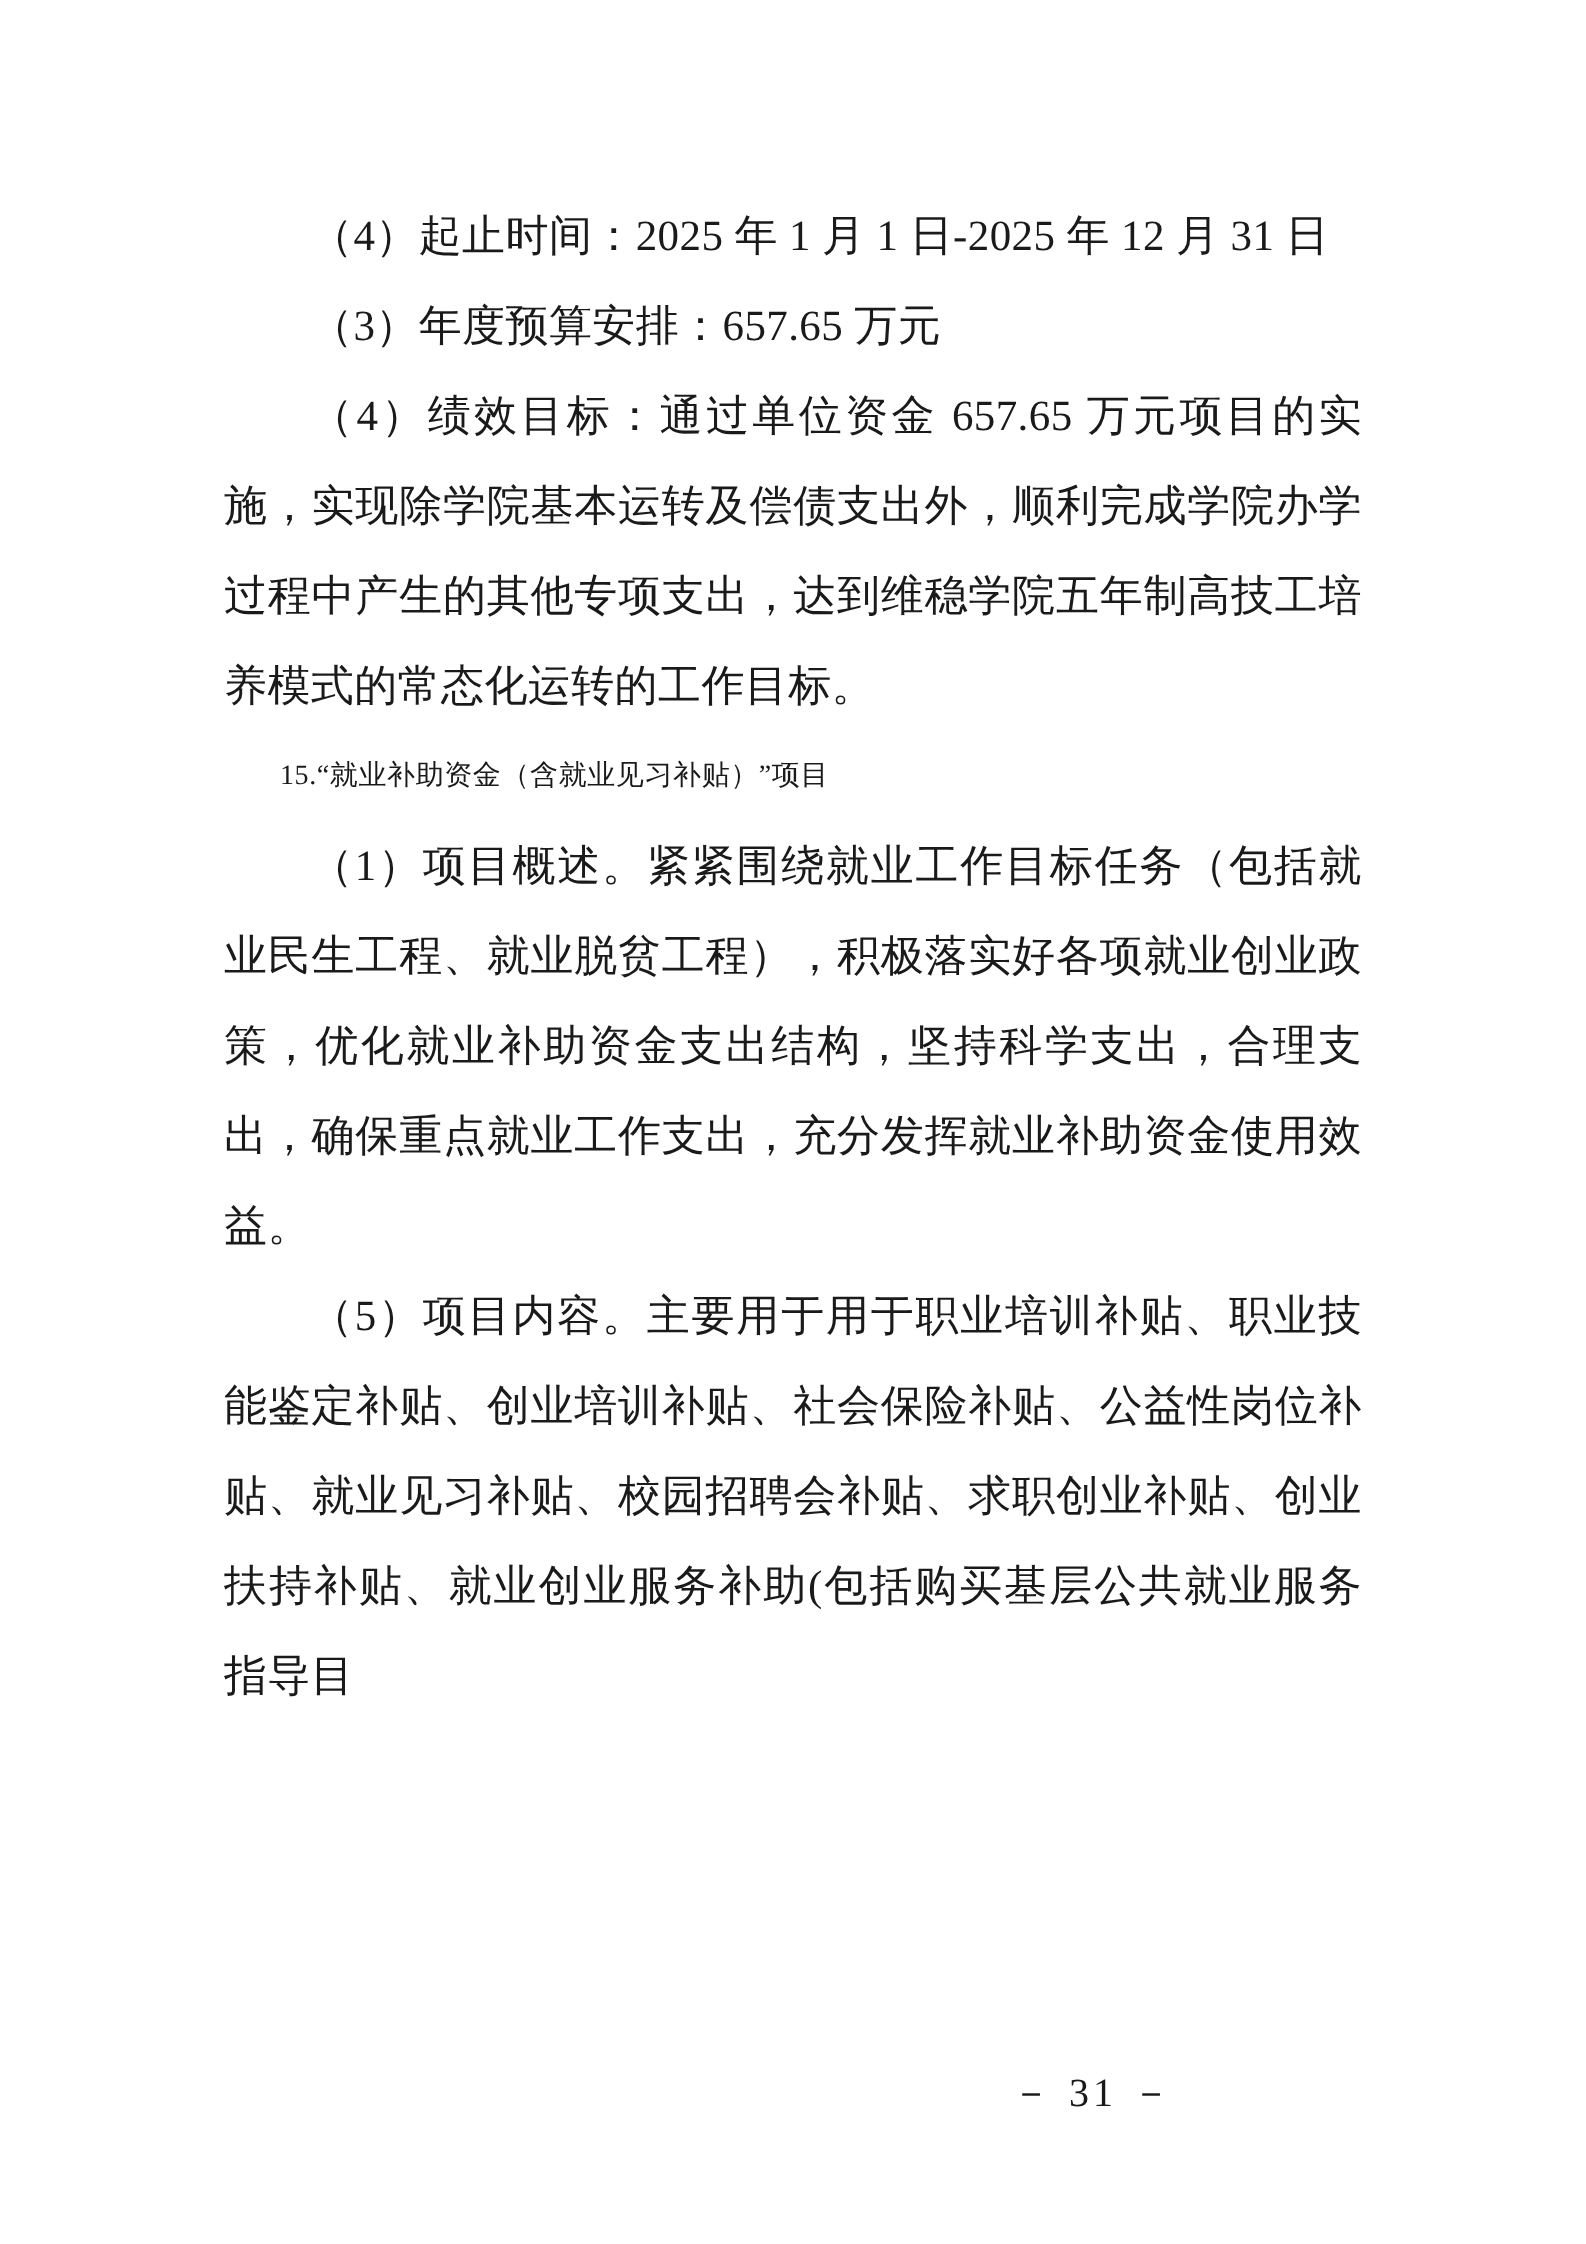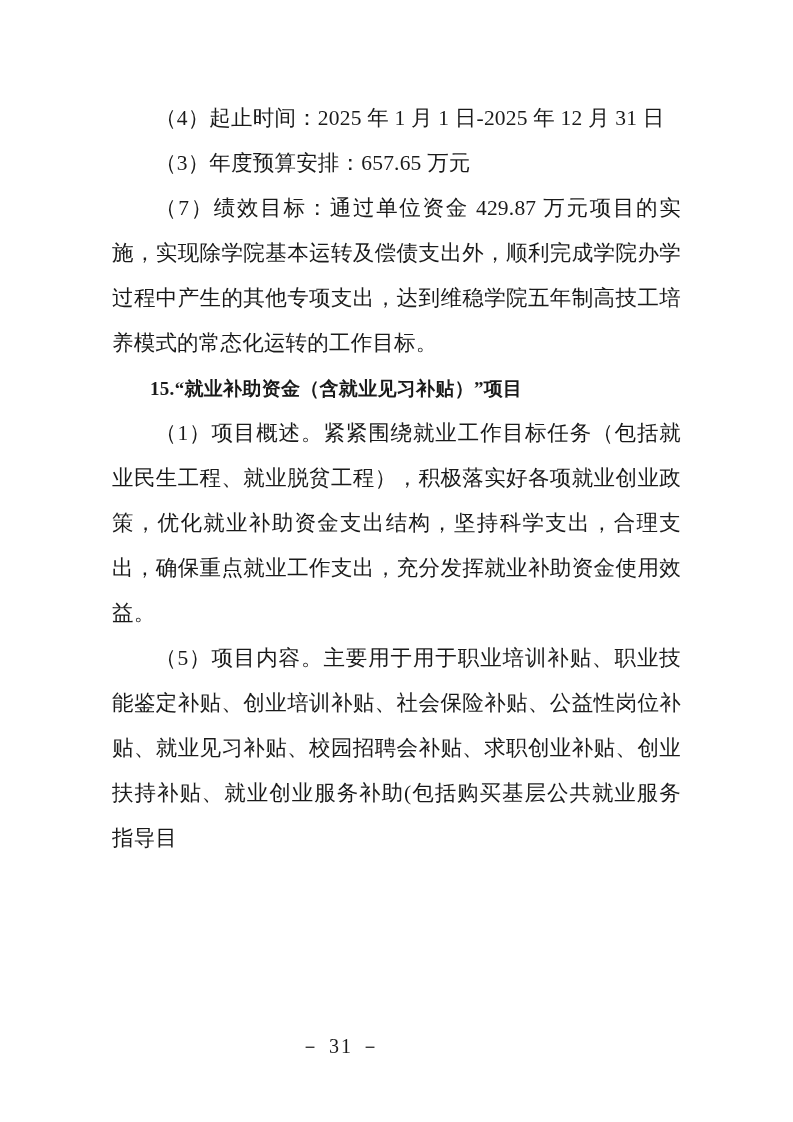--- a/index.html
+++ b/index.html
@@ -29,48 +29,48 @@
     text-justify: inter-ideograph;
   }
   .para {
     margin: 0;
     text-indent: 2em;
     word-break: break-all;
   }
   .heading {
     margin: 0;
     text-indent: 2em;
-    font-weight: bold;
-    font-size: 19px;
+    font-weight: normal;
+    font-size: 14px;
     line-height: 45px;
     letter-spacing: 0.3px;
   }
   .page-number {
     position: absolute;
     left: 0;
     right: 0;
     bottom: 62px;
-    text-align: left;
+    text-align: center;
     font-size: 20px;
     letter-spacing: 2px;
     padding-left: 300px;
   }
   .page-number span {
     font-family: "Liberation Serif", serif;
   }
 </style>
 </head>
 <body>
 
 <div class="page">
   <div class="doc-body">
 
     <p class="para">（4）起止时间：2025 年 1 月 1 日-2025 年 12 月 31 日</p>
     <p class="para">（3）年度预算安排：657.65 万元</p>
-    <p class="para">（7）绩效目标：通过单位资金 429.87 万元项目的实施，实现除学院基本运转及偿债支出外，顺利完成学院办学过程中产生的其他专项支出，达到维稳学院五年制高技工培养模式的常态化运转的工作目标。</p>
+    <p class="para">（4）绩效目标：通过单位资金 657.65 万元项目的实施，实现除学院基本运转及偿债支出外，顺利完成学院办学过程中产生的其他专项支出，达到维稳学院五年制高技工培养模式的常态化运转的工作目标。</p>
     <p class="heading">15.“就业补助资金（含就业见习补贴）”项目</p>
     <p class="para">（1）项目概述。紧紧围绕就业工作目标任务（包括就业民生工程、就业脱贫工程），积极落实好各项就业创业政策，优化就业补助资金支出结构，坚持科学支出，合理支出，确保重点就业工作支出，充分发挥就业补助资金使用效益。</p>
     <p class="para">（5）项目内容。主要用于用于职业培训补贴、职业技能鉴定补贴、创业培训补贴、社会保险补贴、公益性岗位补贴、就业见习补贴、校园招聘会补贴、求职创业补贴、创业扶持补贴、就业创业服务补助(包括购买基层公共就业服务指导目</p>
 
   </div>
 
   <div class="page-number">
     <span>－ 31 －</span>
   </div>
 </div>

